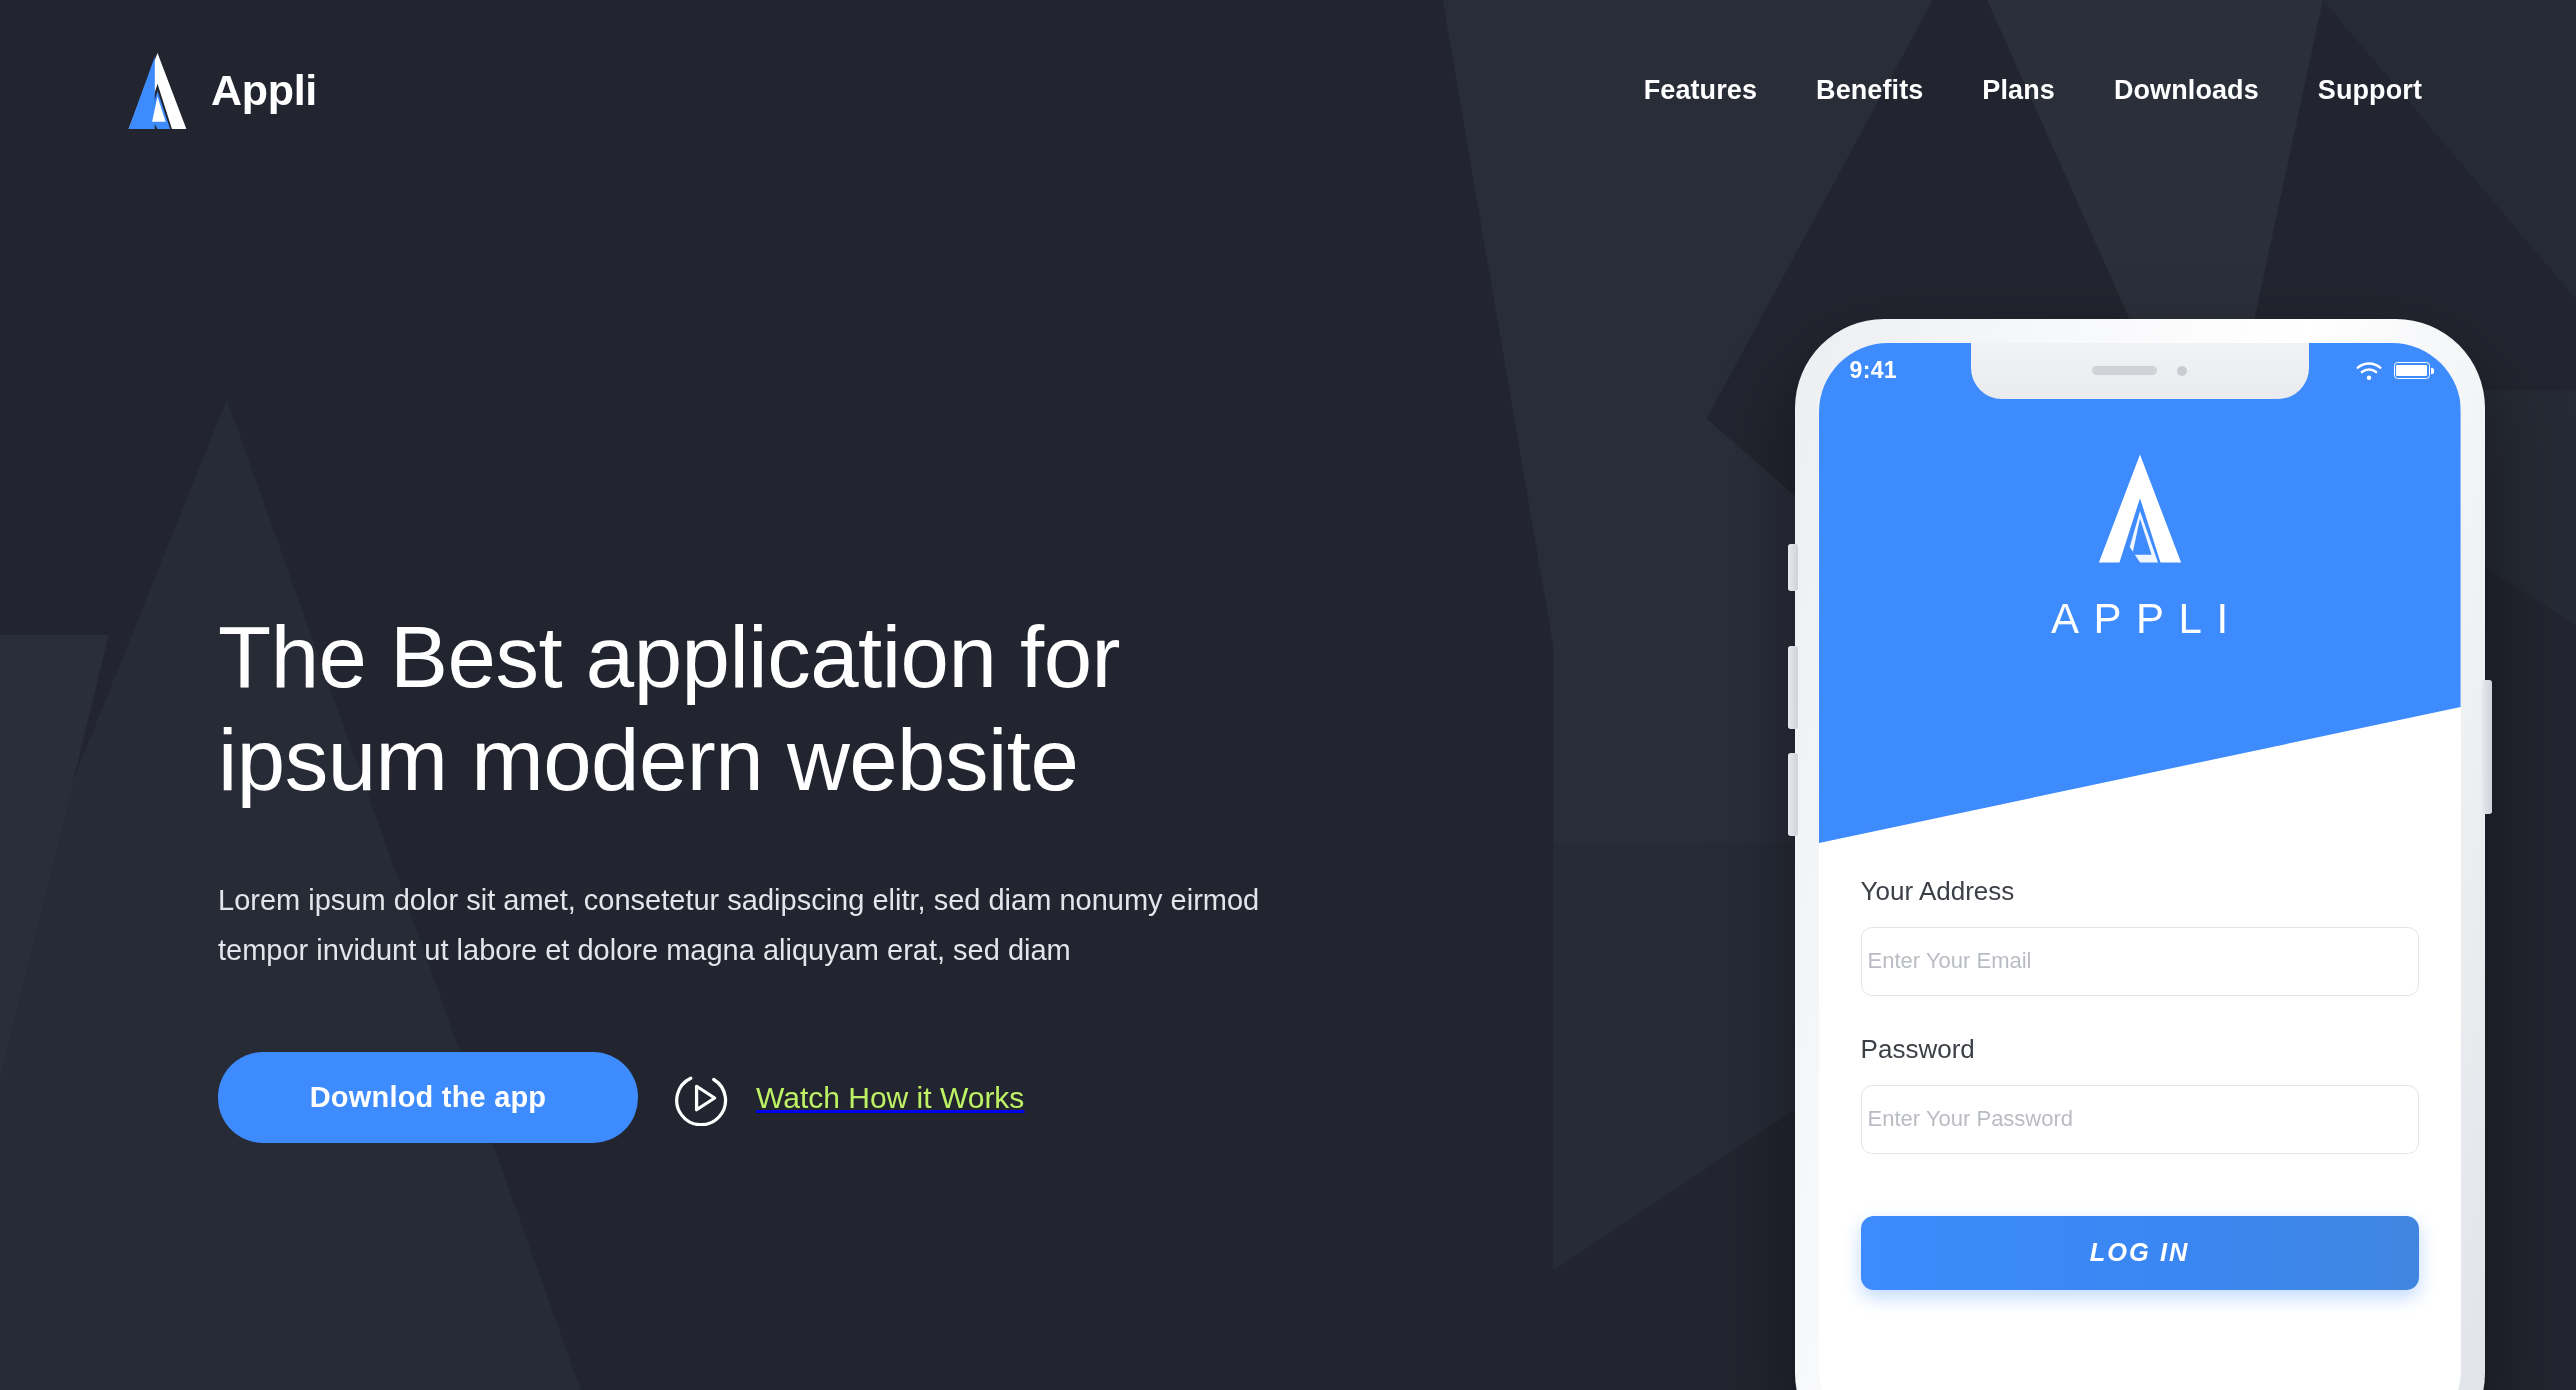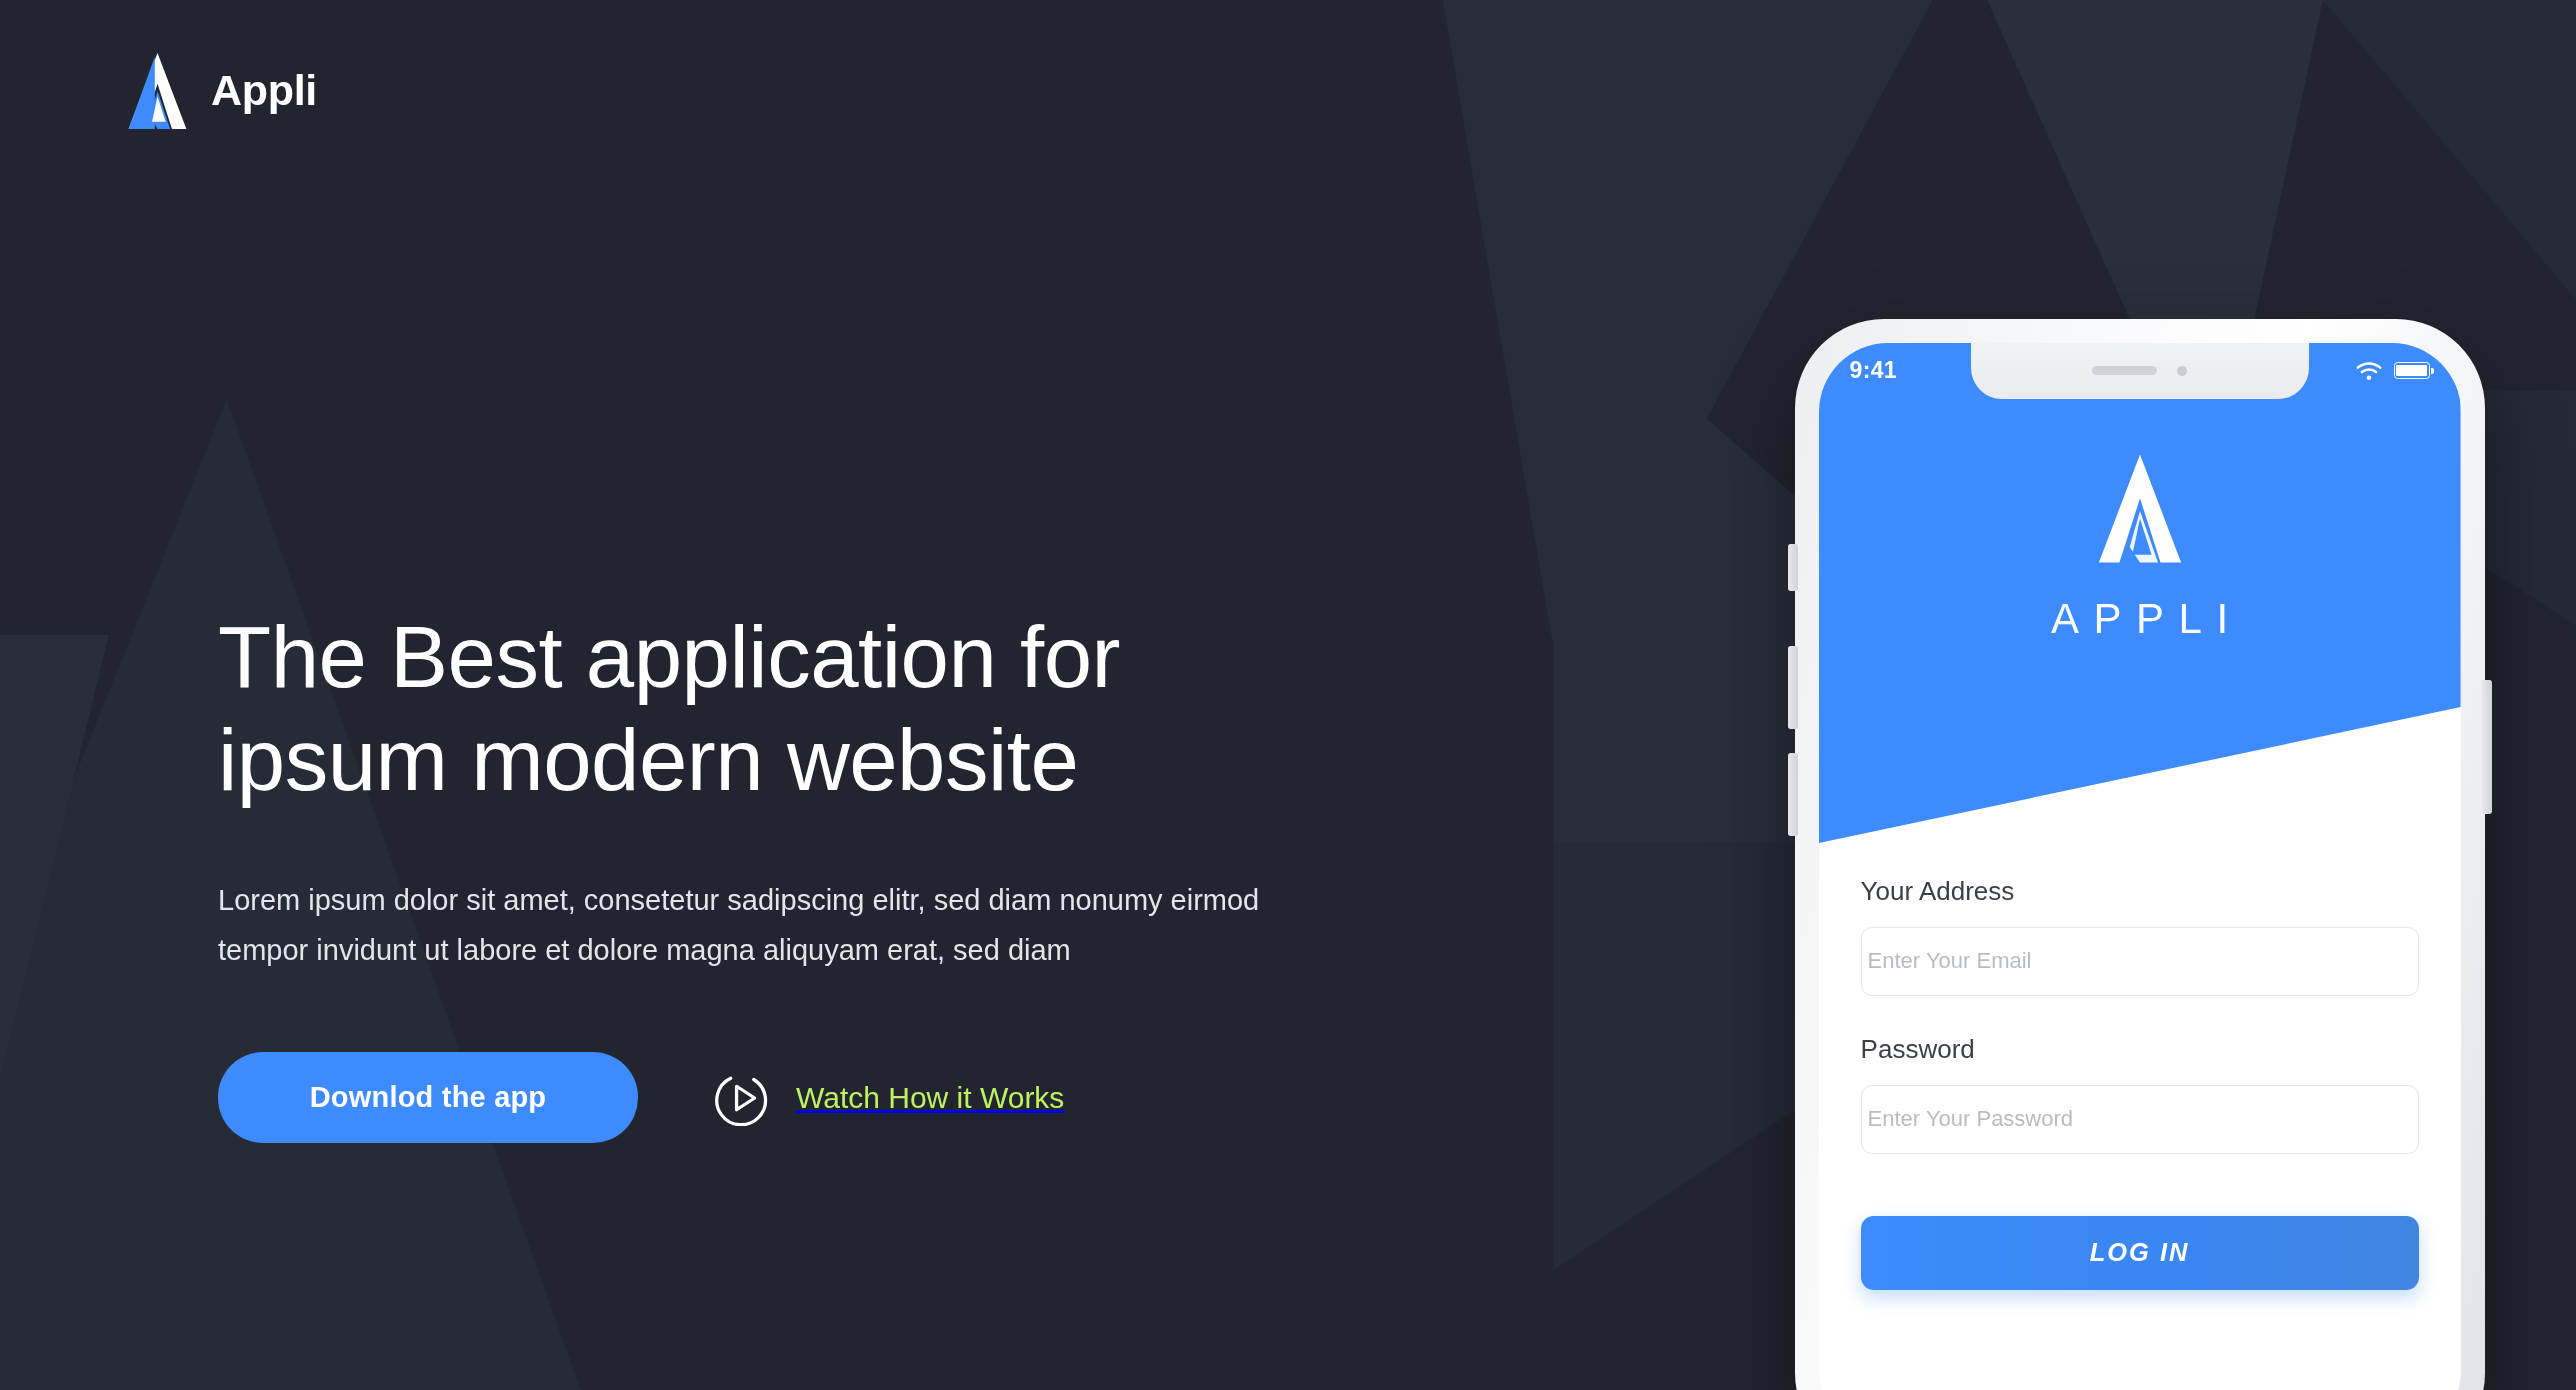--- a/index.html
+++ b/index.html
@@ -80,21 +80,21 @@
     color:#e3e5ea;
     font-size:29px;
     font-weight:400;
     line-height:1.72;
     max-width:1080px;
   }
 
   .hero-actions {
     margin-top:76px;
     display:flex; align-items:center;
-    gap:76px;
+    gap:36px;
   }
 
   .btn-download {
     display:inline-flex; align-items:center; justify-content:center;
     width:420px; height:91px;
     background:#3d8bfd;
     color:#ffffff;
     font-size:29px;
     font-weight:bold;
     letter-spacing:0.2px;
@@ -303,20 +303,27 @@
     <div class="brand">
       <svg class="brand-mark" viewBox="0 0 72 88">
         <polygon points="36,2 68,86 52,86 36,36 20,86 4,86" fill="#ffffff"></polygon>
         <polygon points="33,6 33,86 4,86" fill="#3d8bfd"></polygon>
         <polygon points="36,44 50,86 36,86 28,72" fill="#3d8bfd"></polygon>
         <polygon points="36,50 45,78 30,78" fill="#ffffff"></polygon>
       </svg>
       <span class="brand-name">Appli</span>
     </div>
 
+    <nav class="nav">
+      <a class="nav-link" href="#">Features</a>
+      <a class="nav-link" href="#">Benefits</a>
+      <a class="nav-link" href="#">Plans</a>
+      <a class="nav-link" href="#">Downloads</a>
+      <a class="nav-link" href="#">Support</a>
+    </nav>
 
   </header>
 
   <section class="hero-copy">
 
     <h1 class="hero-title">
       <span>The Best application for</span><br>
       <span>ipsum modern website</span>
     </h1>
 

